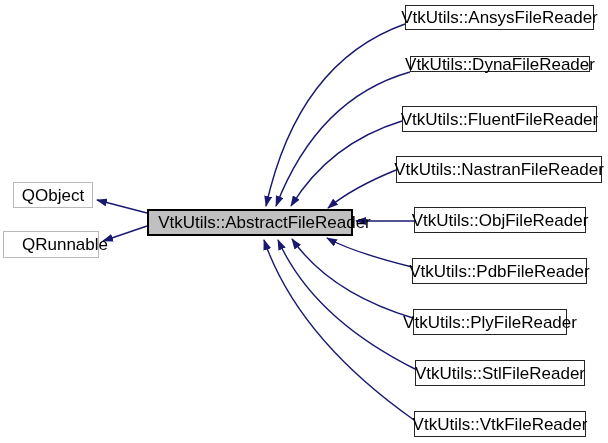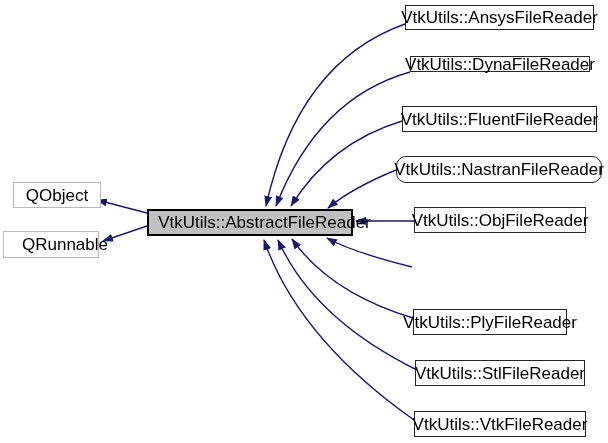--- a/index.html
+++ b/index.html
@@ -73,26 +73,27 @@
     <path class="edge" d="M410,72 Q318,98 276,206" marker-end="url(#arrow)"></path>
     <path class="edge" d="M402,121 Q330,143 291,206" marker-end="url(#arrow)"></path>
     <path class="edge" d="M396,170 Q352,188 328,208" marker-end="url(#arrow)"></path>
     <path class="edge" d="M414,221 L356,221" marker-end="url(#arrow)"></path>
     <path class="edge" d="M412,267 Q352,252 327,238" marker-end="url(#arrow)"></path>
     <path class="edge" d="M413,318 Q330,293 292,239" marker-end="url(#arrow)"></path>
     <path class="edge" d="M415,369 Q313,318 278,240" marker-end="url(#arrow)"></path>
     <path class="edge" d="M414,420 Q298,338 264,240" marker-end="url(#arrow)"></path>
   </svg>
 
-  <div class="node external" style="left:13px;top:182px;width:88px;height:26px;">QObject</div>
+  <div class="node external" style="left:13px;top:182px;width:80px;height:26px;">QObject</div>
   <div class="node external" style="left:3px;top:231px;width:96px;height:27px;padding-left:28px;">QRunnable</div>
 
   <div class="node current" style="left:147px;top:209px;width:206px;height:27px;">VtkUtils::AbstractFileReader</div>
 
   <div class="node" style="left:405px;top:5px;width:189px;height:25px;">VtkUtils::AnsysFileReader</div>
   <div class="node" style="left:410px;top:56px;width:180px;height:16px;">VtkUtils::DynaFileReader</div>
   <div class="node" style="left:402px;top:106px;width:195px;height:26px;text-align:center;">VtkUtils::FluentFileReader</div>
-  <div class="node" style="left:396px;top:156px;width:206px;height:27px;border-radius:10px;">VtkUtils::NastranFileReader</div>
+  <div class="node" style="left:396px;top:156px;width:206px;height:27px;">VtkUtils::NastranFileReader</div>
   <div class="node" style="left:414px;top:207px;width:172px;height:26px;">VtkUtils::ObjFileReader</div>
+  <div class="node" style="left:412px;top:258px;width:175px;height:26px;">VtkUtils::PdbFileReader</div>
   <div class="node" style="left:413px;top:309px;width:154px;height:26px;">VtkUtils::PlyFileReader</div>
   <div class="node" style="left:415px;top:360px;width:170px;height:26px;">VtkUtils::StlFileReader</div>
   <div class="node" style="left:414px;top:411px;width:172px;height:26px;">VtkUtils::VtkFileReader</div>
 </div>
 
 </body></html>

